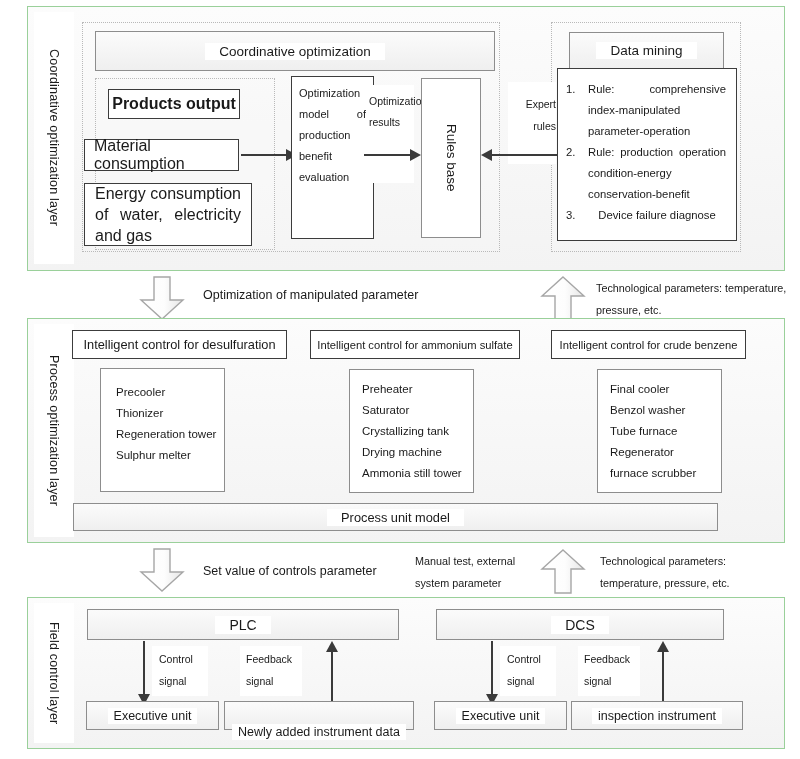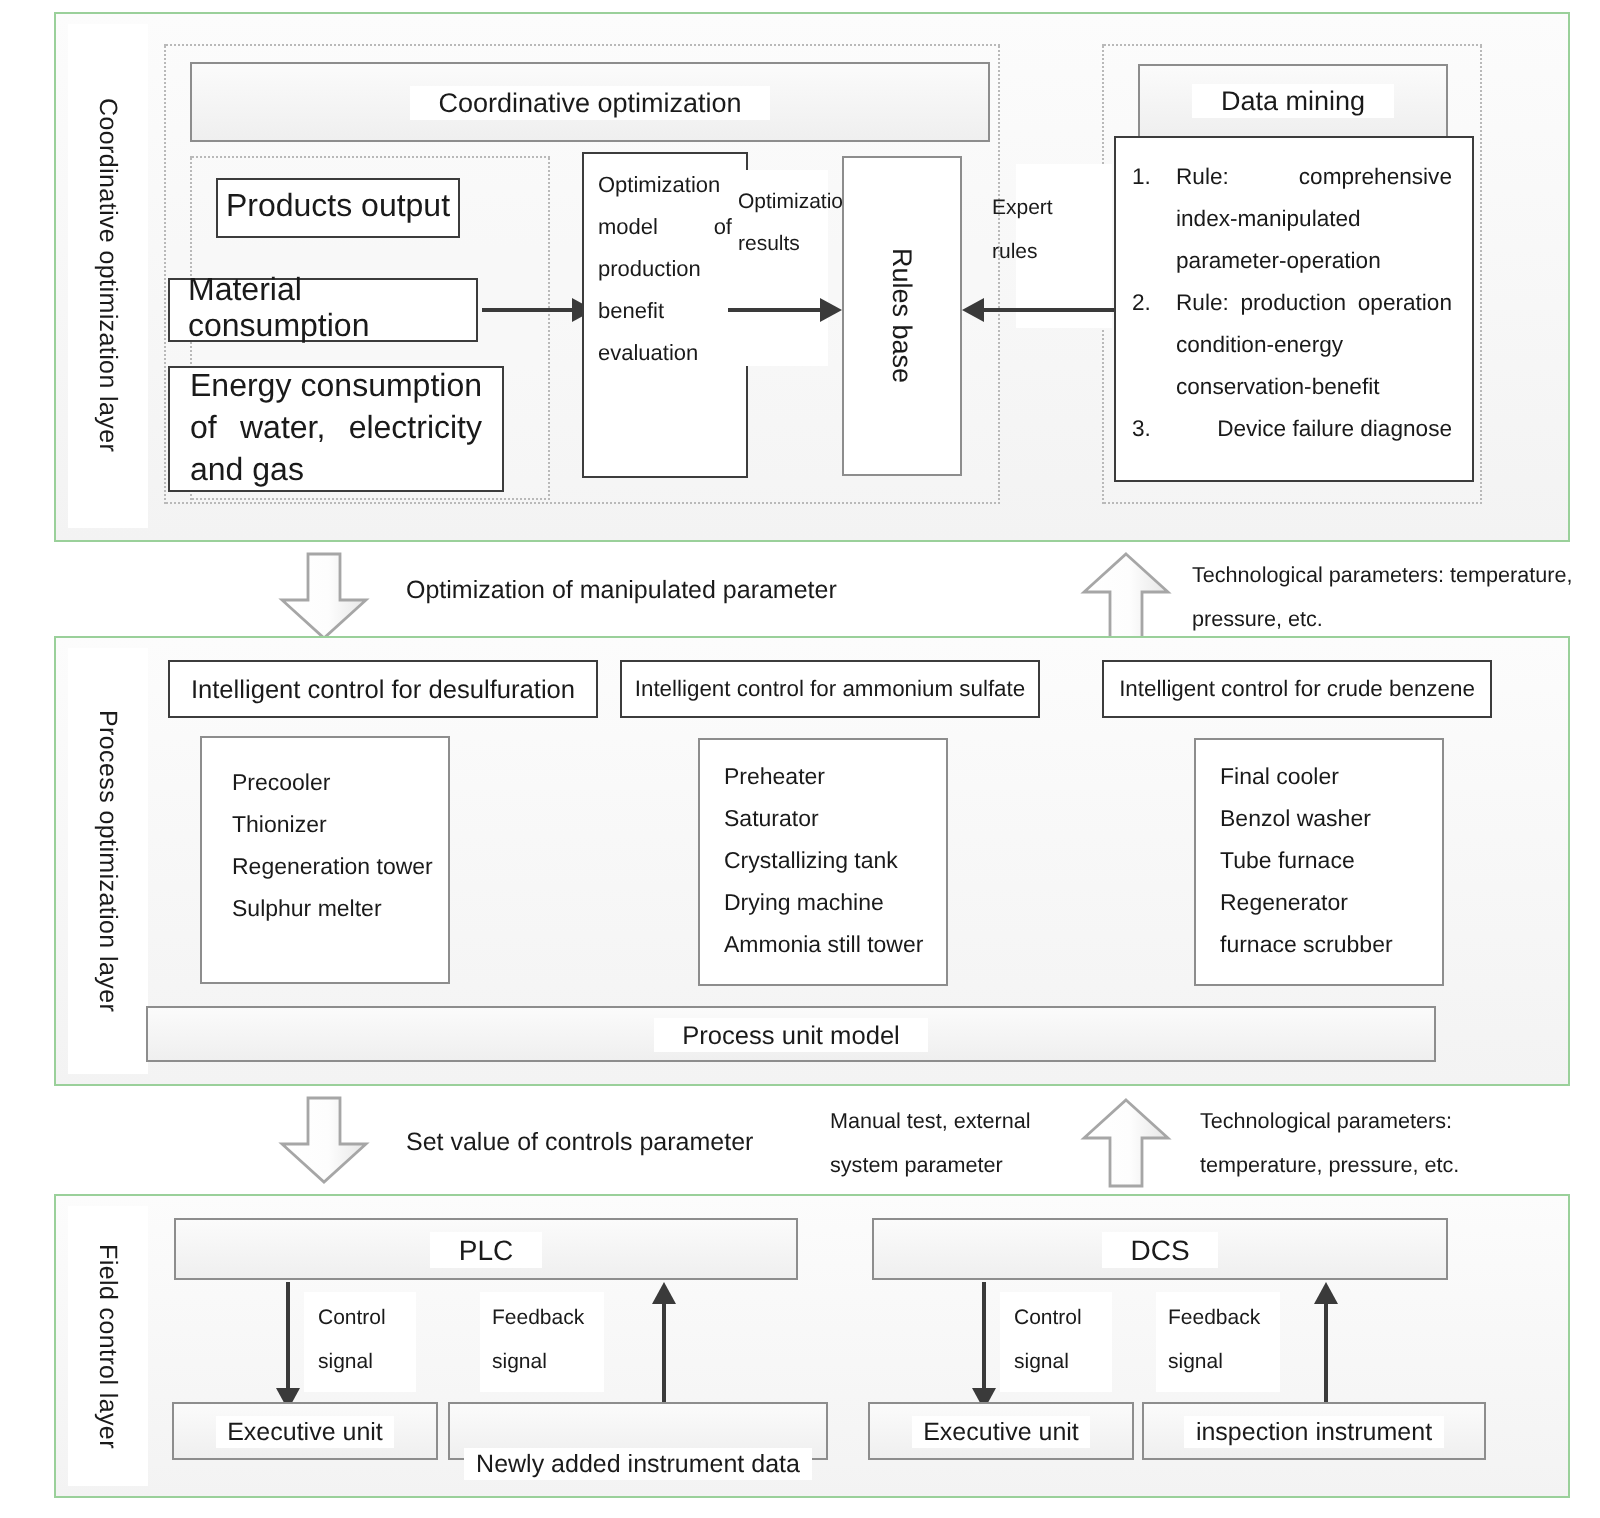--- a/index.html
+++ b/index.html
@@ -120,21 +120,21 @@
   </div>
 
   <div class="abs dashed" style="left:82px; top:22px; width:418px; height:230px;"></div>
 
   <div class="abs banner" style="left:95px; top:31px; width:400px; height:40px;">
     <div class="t">Coordinative optimization</div>
   </div>
 
   <div class="abs dashed" style="left:95px; top:78px; width:180px; height:172px;"></div>
 
-  <div class="abs box center" style="left:108px; top:89px; width:122px; height:30px;">
+  <div class="abs box center" style="left:108px; top:89px; width:132px; height:30px;font-weight:bold;">
     <span>Products output</span>
   </div>
 
   <div class="abs box pad" style="left:84px; top:139px; width:155px; height:32px;">
     <span>Material consumption</span>
   </div>
 
   <div class="abs box" style="left:84px; top:183px; width:168px; height:63px; padding:0 10px;">
     <span style="text-align:justify; line-height:21px; display:block; width:100%;">Energy consumption of water, electricity and gas</span>
   </div>
@@ -154,21 +154,21 @@
 
   <div class="abs panel" style="left:421px; top:78px; width:60px; height:160px; display:flex; align-items:center; justify-content:center;">
     <div style="background:#ffffff; padding:14px 1px; height:126px; display:flex; align-items:center;">
       <span class="vert-text">Rules base</span>
     </div>
   </div>
 
   <div class="abs dashed" style="left:551px; top:22px; width:190px; height:230px;"></div>
 
   <div class="plate" style="left:508px; top:82px; width:48px; height:82px;"></div>
-  <div class="txt sm" style="left:496px; top:93px; width:44px; line-height:22px;">
+  <div class="txt sm" style="left:512px; top:93px; width:44px; line-height:22px;text-align:right;">
     <span>Expert rules</span>
   </div>
 
   <div class="aline" style="left:492px; top:154px; width:72px; height:2.2px;"></div>
   <div class="ahead left" style="left:481px; top:149px;"></div>
 
   <div class="abs banner" style="left:569px; top:32px; width:155px; height:37px;">
     <div class="t">Data mining</div>
   </div>
 
@@ -177,21 +177,21 @@
       <li>
         <span class="num">1.</span>
         <span class="body">Rule: comprehensive index-manipulated parameter-operation</span>
       </li>
       <li>
         <span class="num">2.</span>
         <span class="body">Rule: production operation condition-energy conservation-benefit</span>
       </li>
       <li>
         <span class="num">3.</span>
-        <span class="body" style="text-align:right;">Device failure diagnose</span>
+        <span class="body" style="text-align:center;">Device failure diagnose</span>
       </li>
     </ul>
   </div>
 
   <div class="blockarrow" style="left:139px; top:276px;">
     <svg width="46" height="45" viewBox="0 0 46 45">
       <defs>
         <linearGradient id="bagrad1" x1="0" y1="0" x2="1" y2="0">
           <stop offset="0%" stop-color="#ffffff"></stop>
             <stop offset="55%" stop-color="#fdfdfd"></stop>
@@ -217,21 +217,21 @@
   </div>
   <div class="txt" style="left:596px; top:283px; font-size:10.8px;">Technological parameters: temperature,</div>
   <div class="txt" style="left:596px; top:305px; font-size:10.8px;">pressure, etc.</div>
 
   <div class="abs layer" style="left:27px; top:318px; width:758px; height:225px;"></div>
 
   <div class="abs layer-label" style="left:34px; top:324px; width:40px; height:213px;">
     <span>Process optimization layer</span>
   </div>
 
-  <div class="abs box center" style="left:84px; top:330px; width:215px; height:29px;">
+  <div class="abs box center" style="left:72px; top:330px; width:215px; height:29px;">
     <span style="font-size:12.8px;">Intelligent control for desulfuration</span>
   </div>
   <div class="abs panel" style="left:100px; top:368px; width:125px; height:124px;">
     <ul class="list" style="padding:13px 0 0 15px;">
       <li>Precooler</li>
       <li>Thionizer</li>
       <li>Regeneration tower</li>
       <li>Sulphur melter</li>
     </ul>
   </div>

